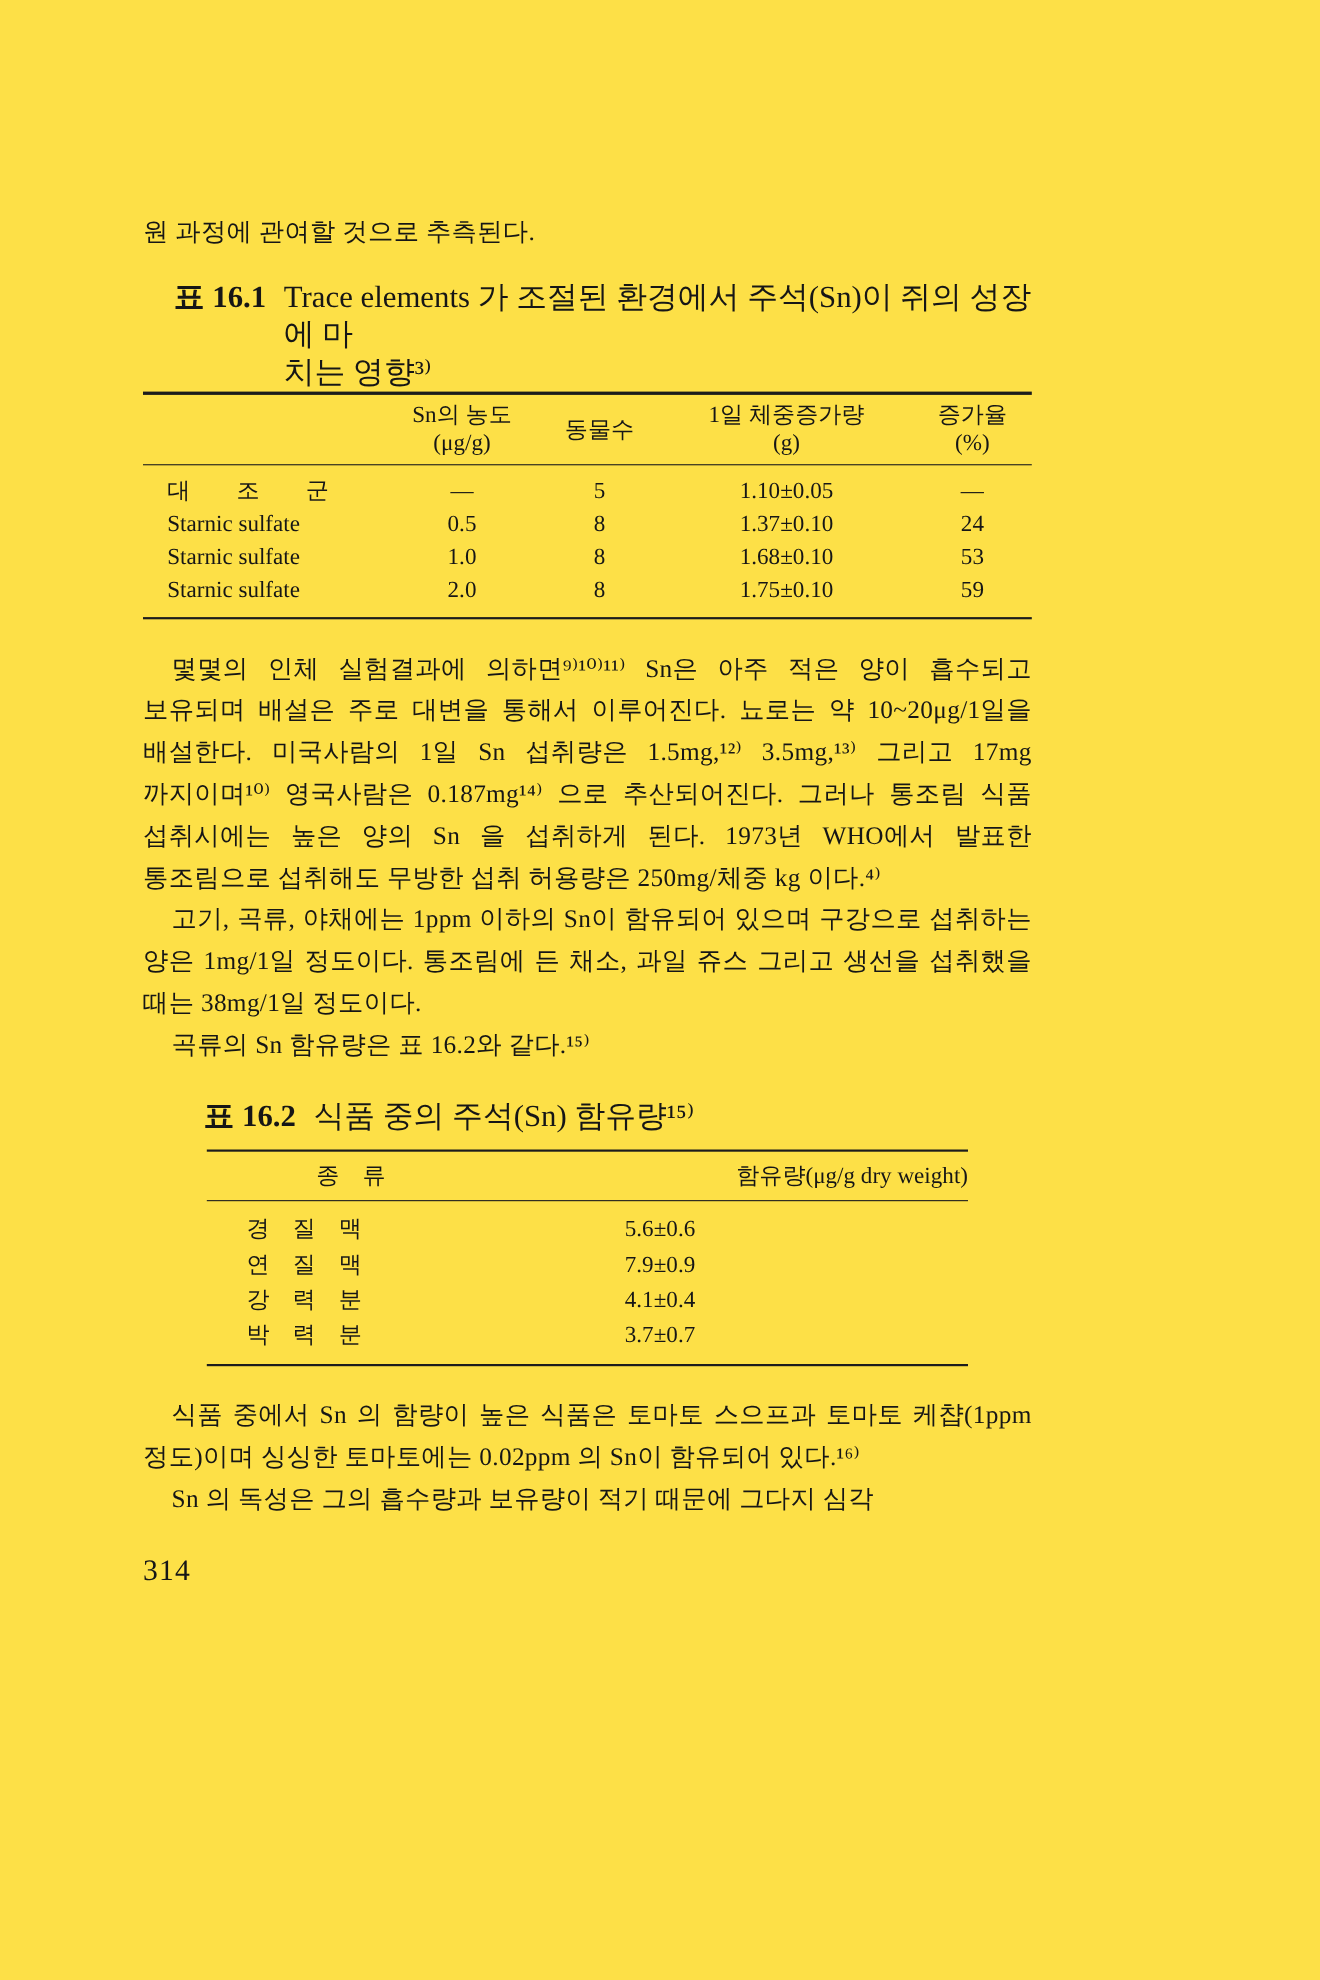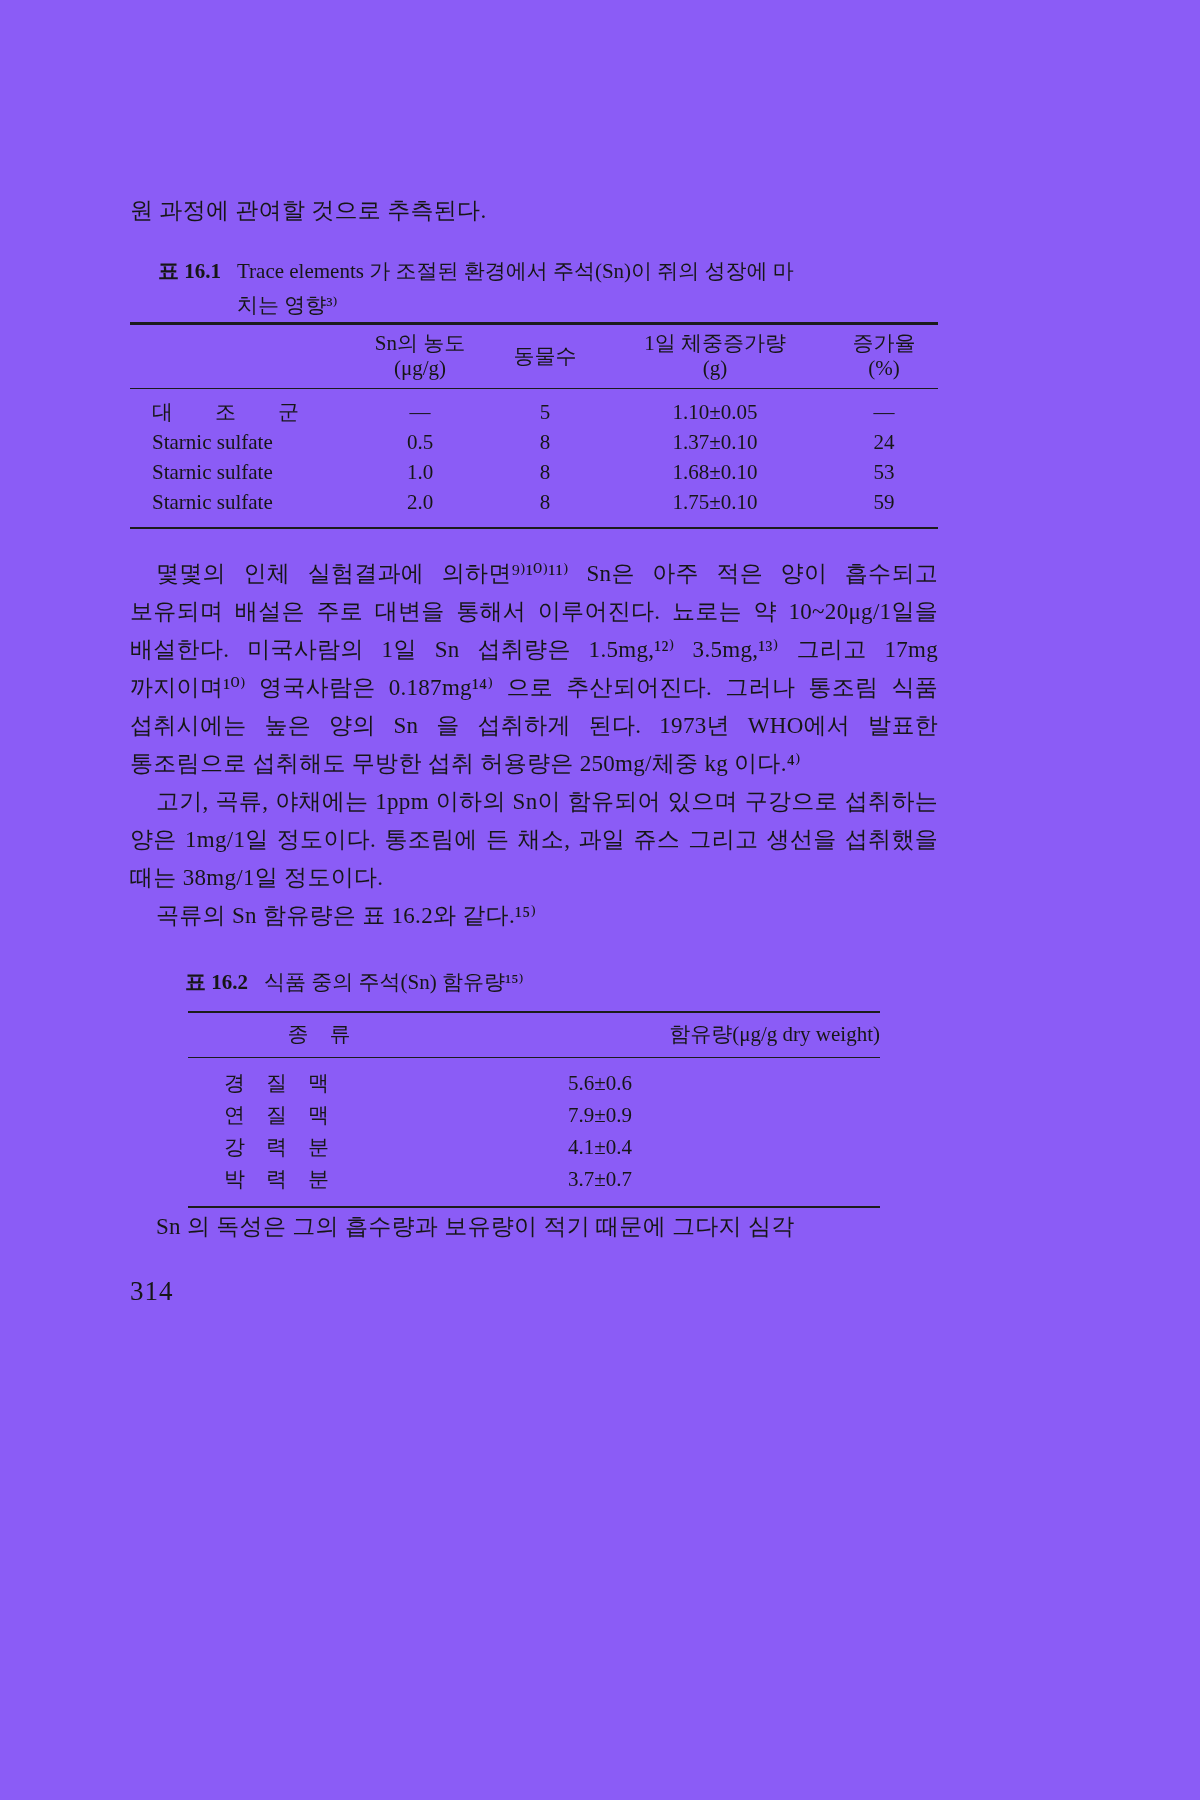--- a/index.html
+++ b/index.html
@@ -1,21 +1,21 @@
 <!DOCTYPE html>
 <html><head>
 <meta charset="utf-8">
 <style>
   * { margin: 0; padding: 0; box-sizing: border-box; }
   html, body { background: #ffffff; }
   .page {
     position: relative;
     width: 1200px;
     height: 1800px;
-    background: #8b5cf6;
+    background: #fde047;
     font-family: "Liberation Serif", "DejaVu Serif", serif;
     color: #161616;
     overflow: hidden;
   }
   .content {
     position: absolute;
     left: 130px;
     top: 192px;
     width: 808px;
   }
@@ -27,21 +27,21 @@
     letter-spacing: 0.3px;
     word-break: keep-all;
   }
   .body-text.no-indent { text-indent: 0; }
   .after-table { margin-top: 26px; }
 
   
   .caption {
     display: flex;
     align-items: flex-start;
-    font-size: 21px;
+    font-size: 28px;
     line-height: 34px;
     margin: 24px 0 0 28px;
   }
   .caption .caption-label {
     font-weight: bold;
     white-space: nowrap;
     margin-right: 16px;
   }
   .caption2 { margin-top: 30px; margin-left: 55px; }
 
@@ -204,18 +204,19 @@
           <td class="col-kind">강　력　분</td>
           <td class="col-amount">4.1±0.4</td>
         </tr>
         <tr>
           <td class="col-kind">박　력　분</td>
           <td class="col-amount">3.7±0.7</td>
         </tr>
       </tbody>
     </table>
 
+    <p class="body-text after-table">식품 중에서 Sn 의 함량이 높은 식품은 토마토 스으프과 토마토 케챱(1ppm 정도)이며 싱싱한 토마토에는 0.02ppm 의 Sn이 함유되어 있다.¹⁶⁾</p>
     <p class="body-text">Sn 의 독성은 그의 흡수량과 보유량이 적기 때문에 그다지 심각</p>
 
     <div class="page-number">314</div>
 
   </div>
 </div>
 
 </body></html>

